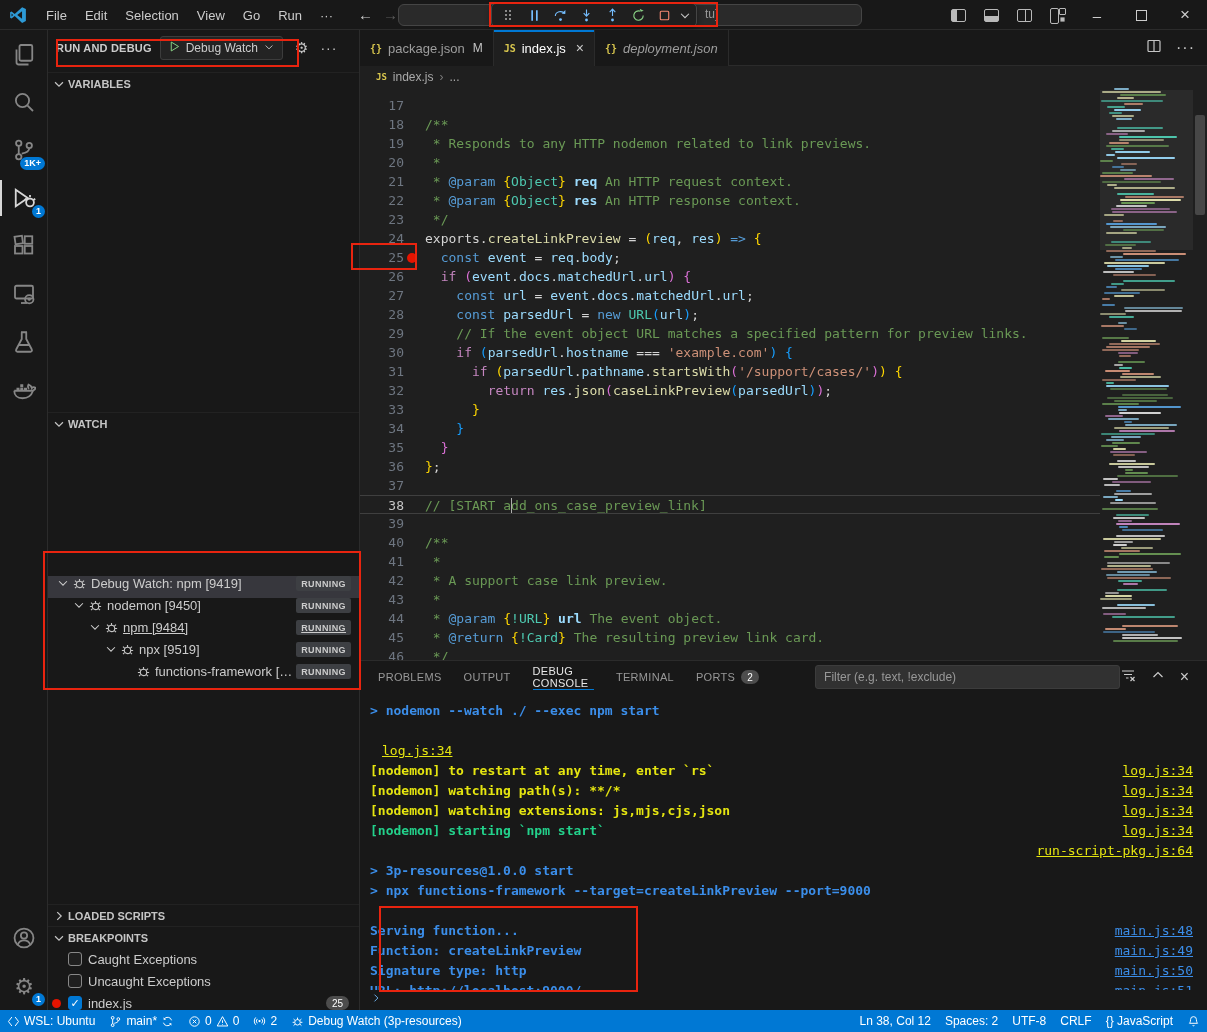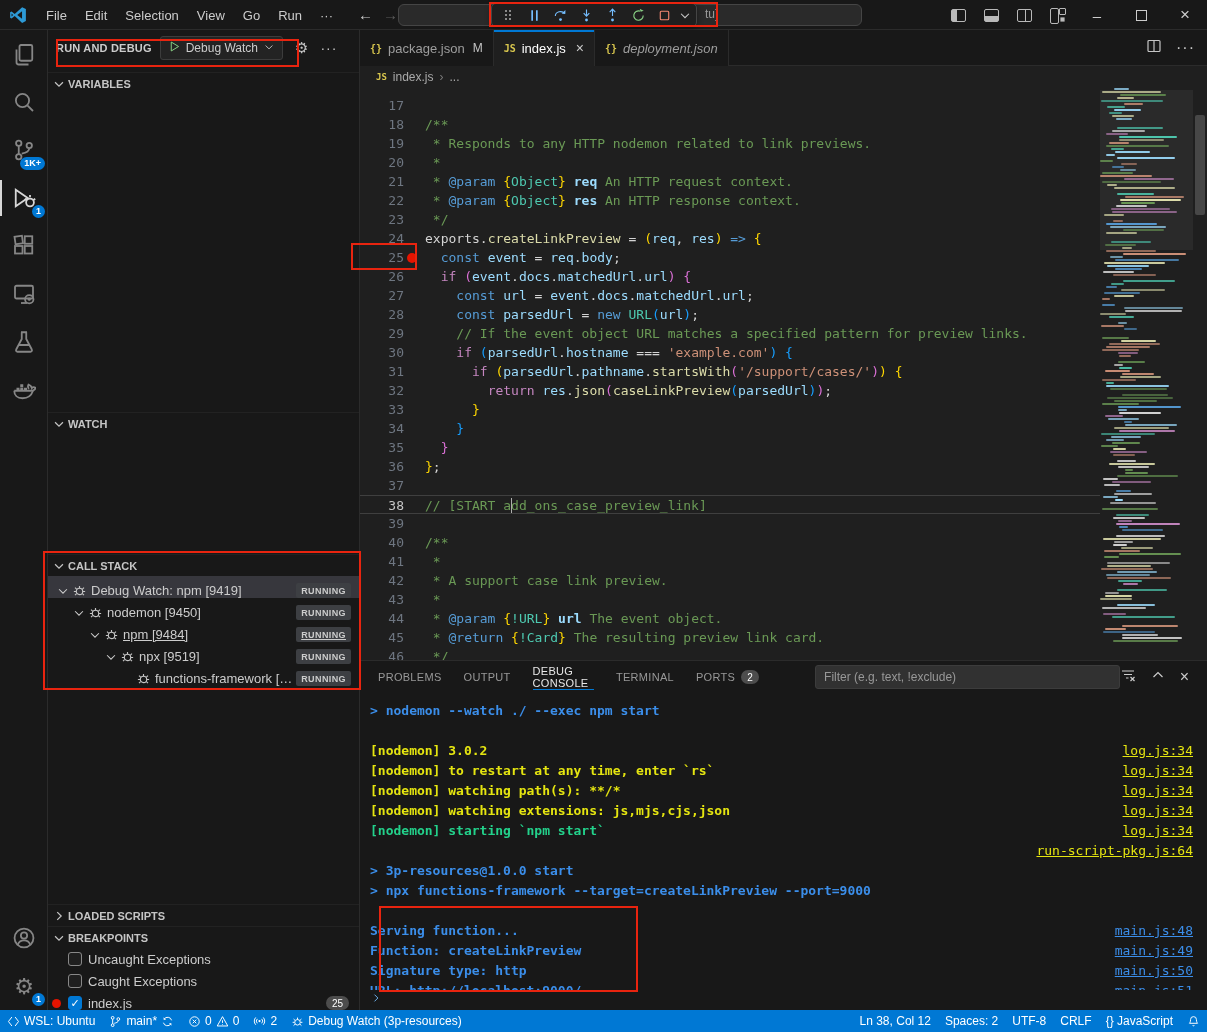--- a/index.html
+++ b/index.html
@@ -59,21 +59,21 @@
     border-radius:3px; height:24px; padding:0 7px; }
   #launch-box .play svg { width:13px; height:13px; color:#89d185; }
   #launch-name { font-size:12px; color:#cccccc; }
   #launch-box .chev svg { width:12px; height:12px; color:#cccccc; }
   #sb-header .gear { font-size:15px; color:#c5c5c5; margin-left:12px; font-family:"DejaVu Sans",sans-serif; }
   #sb-header .more { font-size:14px; color:#c5c5c5; margin-left:12px; letter-spacing:1px; }
   .sect-head { display:flex; align-items:center; height:22px; font-size:11px; font-weight:700;
     color:#c5c5c5; padding:0 4px; border-top:1px solid #222222; }
   .sect-head svg { width:14px; height:14px; margin-right:2px; color:#c5c5c5; }
   .abs { position:absolute; left:0; right:0; }
-  .cs-row { display:flex; align-items:flex-end; height:22px; font-size:13px; color:#cccccc; }
+  .cs-row { display:flex; align-items:flex-start; height:22px; font-size:13px; color:#cccccc; }
   .cs-row.sel { background:#37373d; }
   .cs-row .chev { width:14px; height:14px; flex:0 0 14px; }
   .cs-row .chev svg { width:14px; height:14px; }
   .cs-row .bug { width:15px; height:15px; margin:0 4px 0 2px; flex:0 0 15px; color:#c5c5c5; }
   .cs-row .bug svg { width:15px; height:15px; }
   .cs-label { white-space:nowrap; overflow:hidden; text-overflow:ellipsis; flex:1; }
   .run-badge { background:#3d3f43; color:#cccccc; font-size:9px; font-weight:600; letter-spacing:.4px;
     padding:2.5px 5px; border-radius:2px; margin-right:8px; flex:0 0 auto; }
   .bp-row { display:flex; align-items:center; height:22px; font-size:13px; padding-left:20px; position:relative; }
   .bp-dot { position:absolute; left:4px; width:9px; height:9px; border-radius:50%; background:#e51400; }
@@ -328,26 +328,20 @@
           <path d="M3.5 6l4.5 4.5L12.5 6"></path>
         </svg>
         <span>VARIABLES</span>
     </div>
     <div class="sect-head abs" style="top:382px">
       <svg viewBox="0 0 16 16" style="width:14px;height:14px;margin-right:2px" fill="none" stroke="currentColor" stroke-width="1.4">
           <path d="M3.5 6l4.5 4.5L12.5 6"></path>
         </svg>
         <span>WATCH</span>
     </div>
-    <div class="sect-head abs" style="top:524px">
-      <svg viewBox="0 0 16 16" style="width:14px;height:14px;margin-right:2px" fill="none" stroke="currentColor" stroke-width="1.4">
-          <path d="M3.5 6l4.5 4.5L12.5 6"></path>
-        </svg>
-        <span>CALL STACK</span>
-    </div>
     <div id="callstack" class="abs" style="top:546px">
         <div class="cs-row sel" style="padding-left: 8px;">
           <span class="chev"><svg viewBox="0 0 16 16" fill="none" stroke="currentColor" stroke-width="1.2">
               <path d="M3.5 6l4.5 4.5L12.5 6"></path>
             </svg></span>
           <span class="bug"><svg viewBox="0 0 16 16" fill="none" stroke="currentColor" stroke-width="1.2">
               <circle cx="8" cy="9" r="3.4"></circle>
               <path d="M8 5.6V3.2M4.9 6.6L3.2 5M11.1 6.6L12.8 5M4.4 9H2M14 9h-2.4M4.9 11.4L3.2 13M11.1 11.4L12.8 13"></path>
             </svg></span>
           <span class="cs-label">Debug Watch: npm [9419]</span>
@@ -405,25 +399,25 @@
     </div>
     <div class="sect-head abs" style="top:896px">
       <svg viewBox="0 0 16 16" style="width:14px;height:14px;margin-right:2px" fill="none" stroke="currentColor" stroke-width="1.4">
           <path d="M3.5 6l4.5 4.5L12.5 6"></path>
         </svg>
         <span>BREAKPOINTS</span>
     </div>
     <div id="bp-list" class="abs" style="top:918px">
         <div class="bp-row">
           <span class="checkbox "></span>
-          <span>Uncaught Exceptions</span>
+          <span>Caught Exceptions</span>
         </div>
         <div class="bp-row">
           <span class="checkbox "></span>
-          <span>Caught Exceptions</span>
+          <span>Uncaught Exceptions</span>
         </div>
         <div class="bp-row">
           <span class="bp-dot"></span>
           <span class="checkbox on">✓</span>
           <span>index.js</span>
           <span class="bp-badge">25</span>
         </div>
       </div>
   </div>
 
@@ -842,21 +836,21 @@
               </svg></span>
           <span style="font-size:16px">×</span>
         </div>
       </div>
       <div id="console" class="mono">
         <div id="con-clip">
           <span style="width:118px"></span><span style="width:152px"></span>
         </div>
       <div class="con-row"><span class="txt"><span class="c-b">&gt; nodemon --watch ./ --exec npm start</span></span></div>
           <div class="con-row"><span class="txt"></span></div>
-          <div class="con-row"><span class="txt"><span class="c-y">[nodemon] 3.0.2</span></span><span class="lnk c-y">log.js:34</span></div>
+          <div class="con-row"><span class="lnk c-y">log.js:34</span></div>
           <div class="con-row"><span class="txt"><span class="c-y">[nodemon] to restart at any time, enter `rs`</span></span><span class="lnk c-y">log.js:34</span></div>
           <div class="con-row"><span class="txt"><span class="c-y">[nodemon] watching path(s): **/*</span></span><span class="lnk c-y">log.js:34</span></div>
           <div class="con-row"><span class="txt"><span class="c-y">[nodemon] watching extensions: js,mjs,cjs,json</span></span><span class="lnk c-y">log.js:34</span></div>
           <div class="con-row"><span class="txt"><span class="c-g">[nodemon] starting `npm start`</span></span><span class="lnk c-y">log.js:34</span></div>
           <div class="con-row"><span class="txt"></span><span class="lnk c-y">run-script-pkg.js:64</span></div>
           <div class="con-row"><span class="txt"><span class="c-b">&gt; 3p-resources@1.0.0 start</span></span></div>
           <div class="con-row"><span class="txt"><span class="c-b">&gt; npx functions-framework --target=createLinkPreview --port=9000</span></span></div>
           <div class="con-row"><span class="txt"></span></div>
           <div class="con-row"><span class="txt"><span class="c-b">Serving function...</span></span><span class="lnk c-b">main.js:48</span></div>
           <div class="con-row"><span class="txt"><span class="c-b">Function: createLinkPreview</span></span><span class="lnk c-b">main.js:49</span></div>

